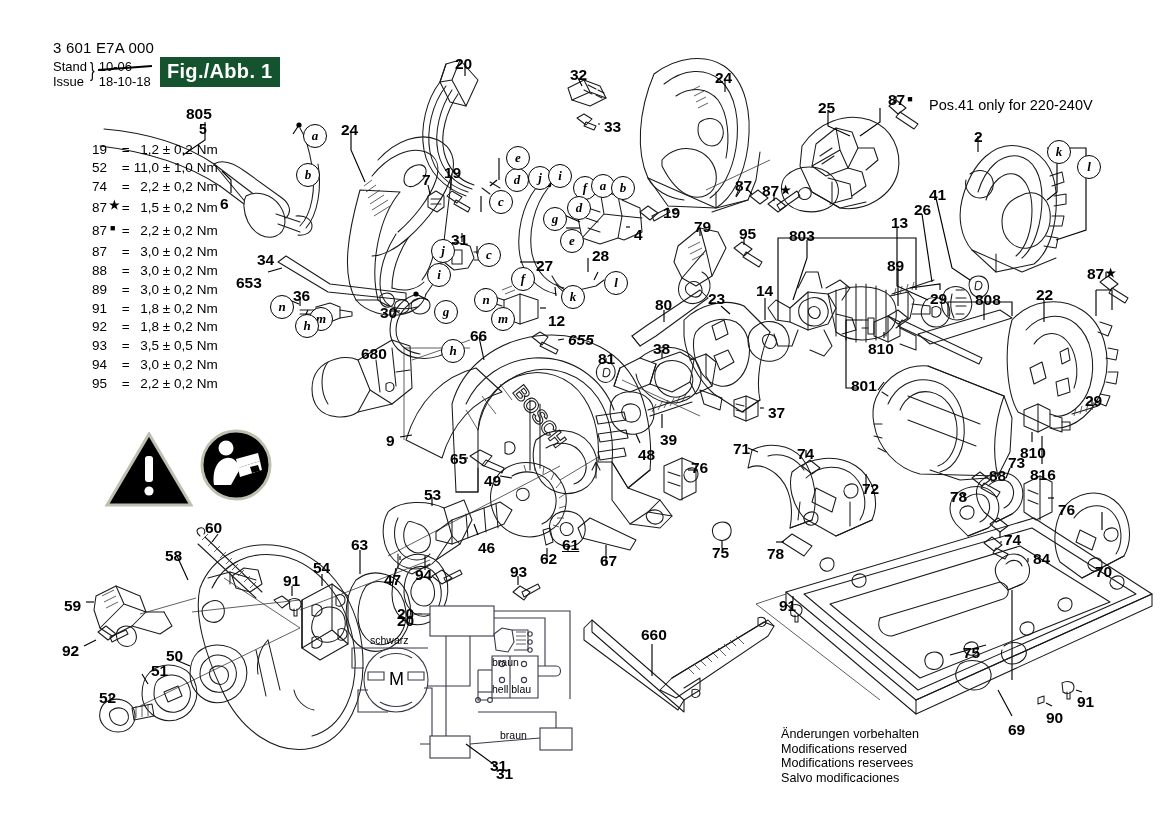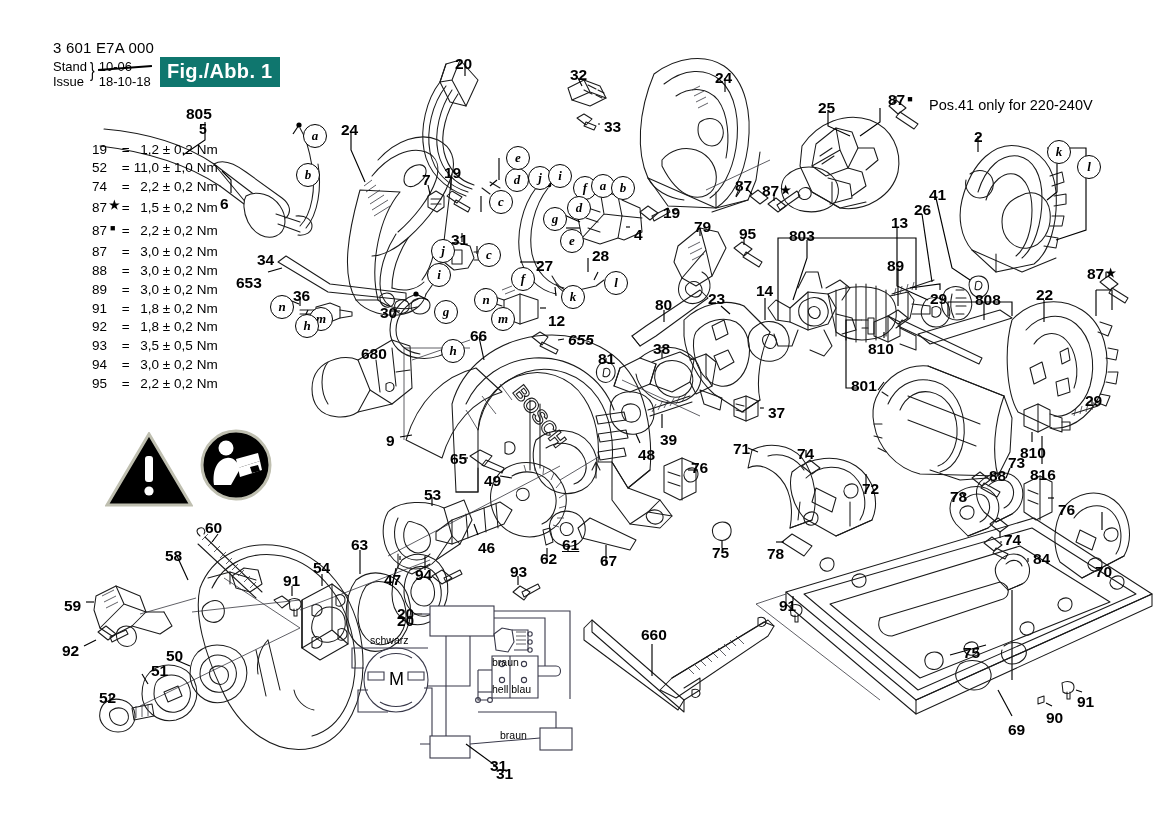--- a/index.html
+++ b/index.html
@@ -14,21 +14,21 @@
   
   .hdr{position:absolute;left:53px;top:40px;font-size:13px;line-height:15px;white-space:nowrap;}
   .hdr .code{font-size:15px;letter-spacing:.2px;}
   .stand-wrap{position:relative;margin-top:4px;}
   .stand-row{display:flex;align-items:flex-start;font-size:13px;line-height:15px;}
   .stand-lbls{display:flex;flex-direction:column;}
   .brace{font-size:20px;line-height:15px;margin:0 3px 0 2px;transform:scaleX(.7) translateY(4px);display:inline-block;}
   .dates{display:flex;flex-direction:column;}
   .strike{position:relative;display:inline-block;}
   .strike::after{content:"";position:absolute;left:-1px;right:-1px;top:52%;height:1.6px;background:#000;transform:rotate(-4deg);}
-  .figbox{position:absolute;left:160px;top:57px;background:#0f766e;color:#fff;font-weight:bold;
+  .figbox{position:absolute;left:160px;top:57px;background:#14532d;color:#fff;font-weight:bold;
           font-size:20px;padding:3px 7px 4px 7px;letter-spacing:.3px;}
 
   
   .torque{position:absolute;left:53px;top:137px;font-size:13.5px;line-height:16.5px;white-space:nowrap;}
   .torque .t-head div{letter-spacing:.1px;}
   .torque table{border-collapse:collapse;margin-top:3px;margin-left:20px;font-size:13.5px;}
   .torque td{padding:0.6px 0;line-height:17.6px;white-space:nowrap;}
   .torque td.pos{text-align:right;padding-right:1px;width:34px;}
   .torque td.mk{width:9px;text-align:left;font-size:11px;padding-bottom:3px;vertical-align:top;}
   .torque td.eq{text-align:center;width:12px;}
@@ -952,20 +952,26 @@
             <td class="eq">=</td>
             <td class="val">2,2 ± 0,2</td>
             <td class="unit">Nm</td>
           </tr>
         </tbody>
       </table>
   </div>
 
   <div class="note-hv">Pos.41 only for 220-240V</div>
 
+  <div class="note-foot">
+      <div>Änderungen vorbehalten</div>
+      <div>Modifications reserved</div>
+      <div>Modifications reservees</div>
+      <div>Salvo modificaciones</div>
+    </div>
 
   <svg class="warn-tri" viewBox="0 0 88 76">
     <path d="M44 2 L86 73 L2 73 Z" fill="#000" stroke="#bfbfb0" stroke-width="3"></path>
     <rect x="40" y="24" width="8" height="26" rx="3" fill="#fff"></rect>
     <circle cx="44" cy="59" r="4.6" fill="#fff"></circle>
   </svg>
 
   <svg class="read-man" viewBox="0 0 72 72">
     <circle cx="36" cy="36" r="34" fill="#000" stroke="#bfbfb0" stroke-width="3"></circle>
     <circle cx="26" cy="19" r="7.5" fill="#fff"></circle>

